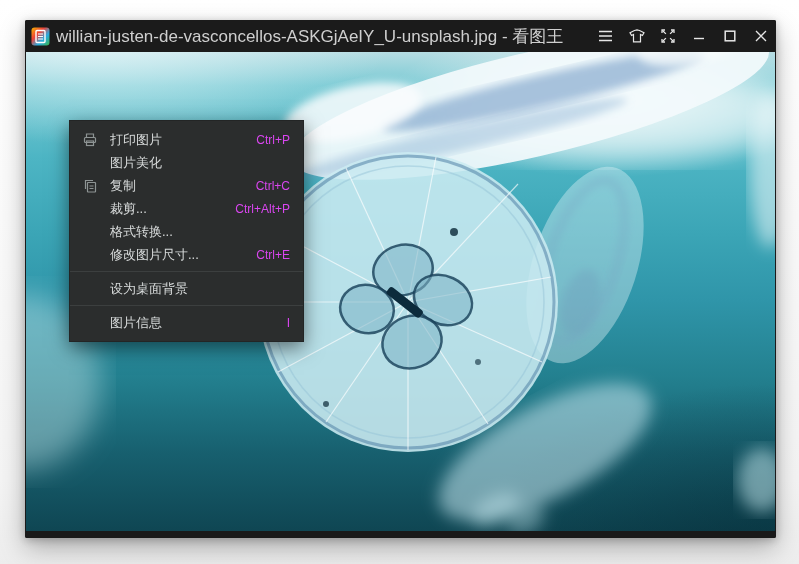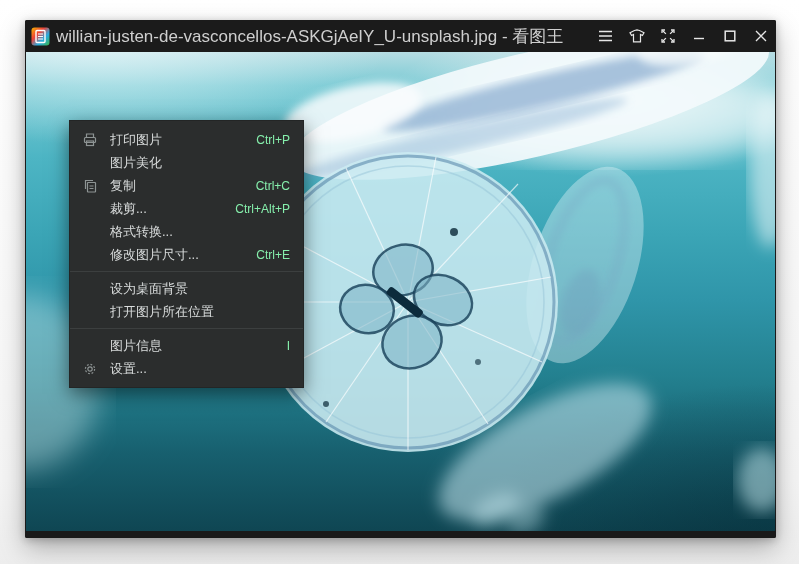--- a/index.html
+++ b/index.html
@@ -37,21 +37,21 @@
   .bottom-strip { height:7px; flex:0 0 7px; background:#191919; border-radius:0 0 2px 2px; }
 
   
   .context-menu { position:absolute; left:43px; top:68px; width:235px;
     background:#2b2d2d; padding:7px 0; border:1px solid #232525;
     box-shadow:0 6px 18px rgba(0,0,0,.5); }
   .menu-item { display:flex; align-items:center; height:23px; padding:0 13px 0 11px; cursor:default; }
   .mi-icon { width:17px; height:17px; flex:0 0 17px; margin-right:12px;
     display:flex; align-items:center; justify-content:center; color:#8e9494; }
   .mi-label { color:#d9dcdc; font-size:13px; white-space:nowrap; }
-  .mi-extra { margin-left:auto; color:#86efac; font-size:12px; padding-left:14px; white-space:nowrap; }
+  .mi-extra { margin-left:auto; color:#d946ef; font-size:12px; padding-left:14px; white-space:nowrap; }
   .mi-extra.arrow { color:#c3c7c7; }
   .menu-sep { height:1px; background:#3c3f3f; margin:5px 0; }
 </style>
 </head>
 <body>
 
 <div class="stage">
   <div class="window">
 
     <div class="titlebar">
@@ -233,39 +233,24 @@
             <span class="mi-icon"></span>
             <span class="mi-label">修改图片尺寸...</span>
             <span class="mi-extra">Ctrl+E</span>
           </div>
           <div class="menu-sep"></div>
           <div class="menu-item">
             <span class="mi-icon"></span>
             <span class="mi-label">设为桌面背景</span>
             <span class="mi-extra"></span>
           </div>
-          <div class="menu-item">
-            <span class="mi-icon"></span>
-            <span class="mi-label">打开图片所在位置</span>
-            <span class="mi-extra"></span>
-          </div>
           <div class="menu-sep"></div>
           <div class="menu-item">
             <span class="mi-icon"></span>
             <span class="mi-label">图片信息</span>
             <span class="mi-extra">I</span>
-          </div>
-          <div class="menu-item">
-            <span class="mi-icon">
-              <svg width="16" height="16" viewBox="0 0 16 16" fill="none" stroke="currentColor" stroke-width="1.2">
-                <circle cx="8" cy="8" r="2.2"></circle>
-                <circle cx="8" cy="8" r="4.6" stroke-dasharray="1.8 1.8"></circle>
-              </svg>
-            </span>
-            <span class="mi-label">设置...</span>
-            <span class="mi-extra"></span>
           </div>
         </div>
     </div>
 
     <div class="bottom-strip"></div>
   </div>
 </div>
 
 </body></html>

